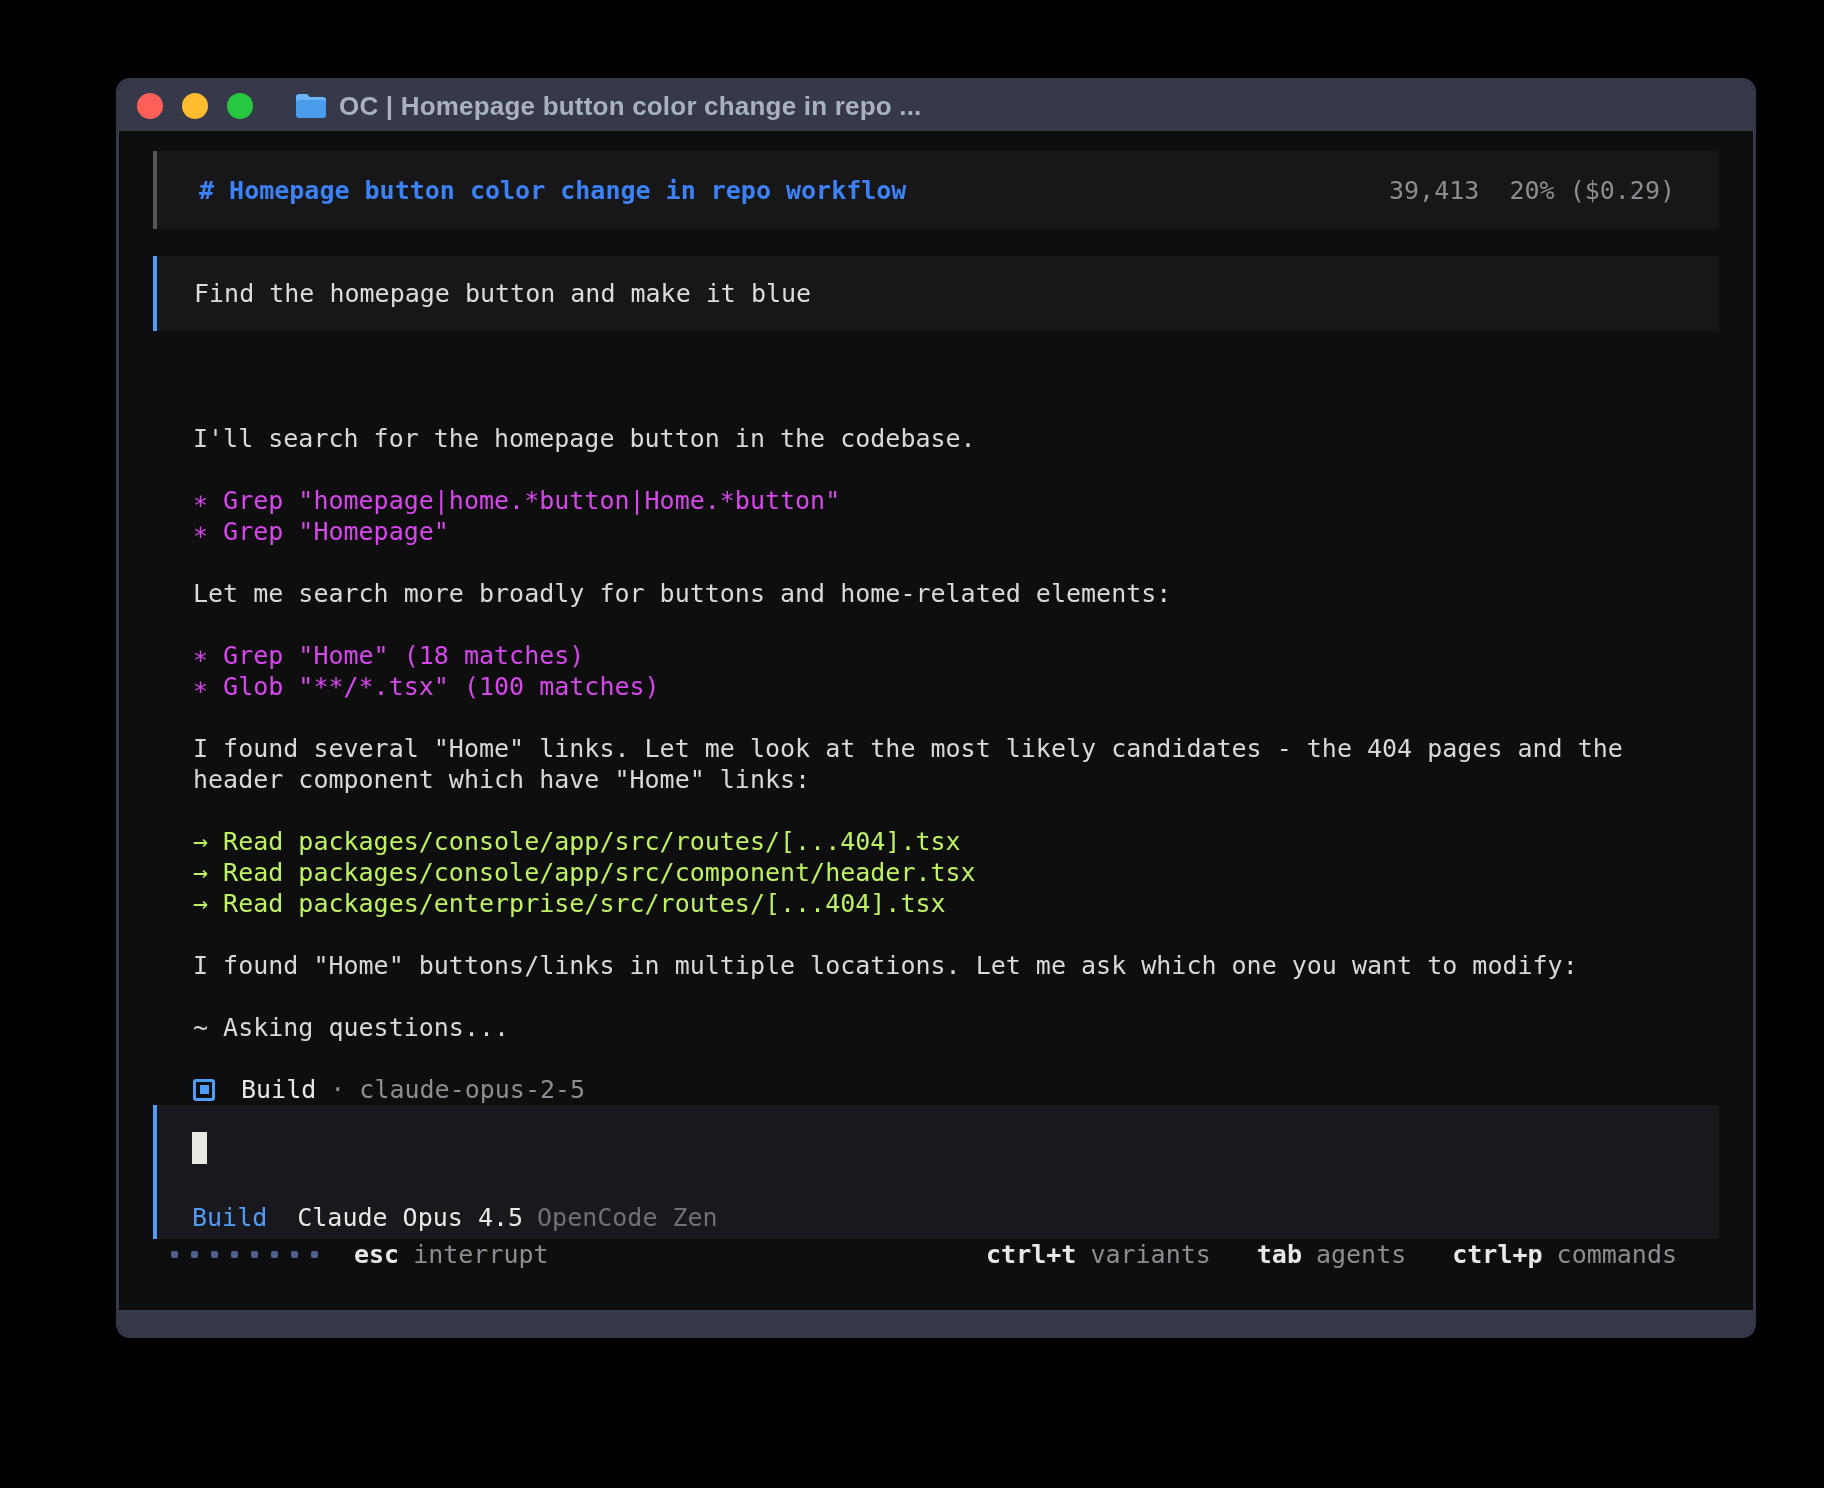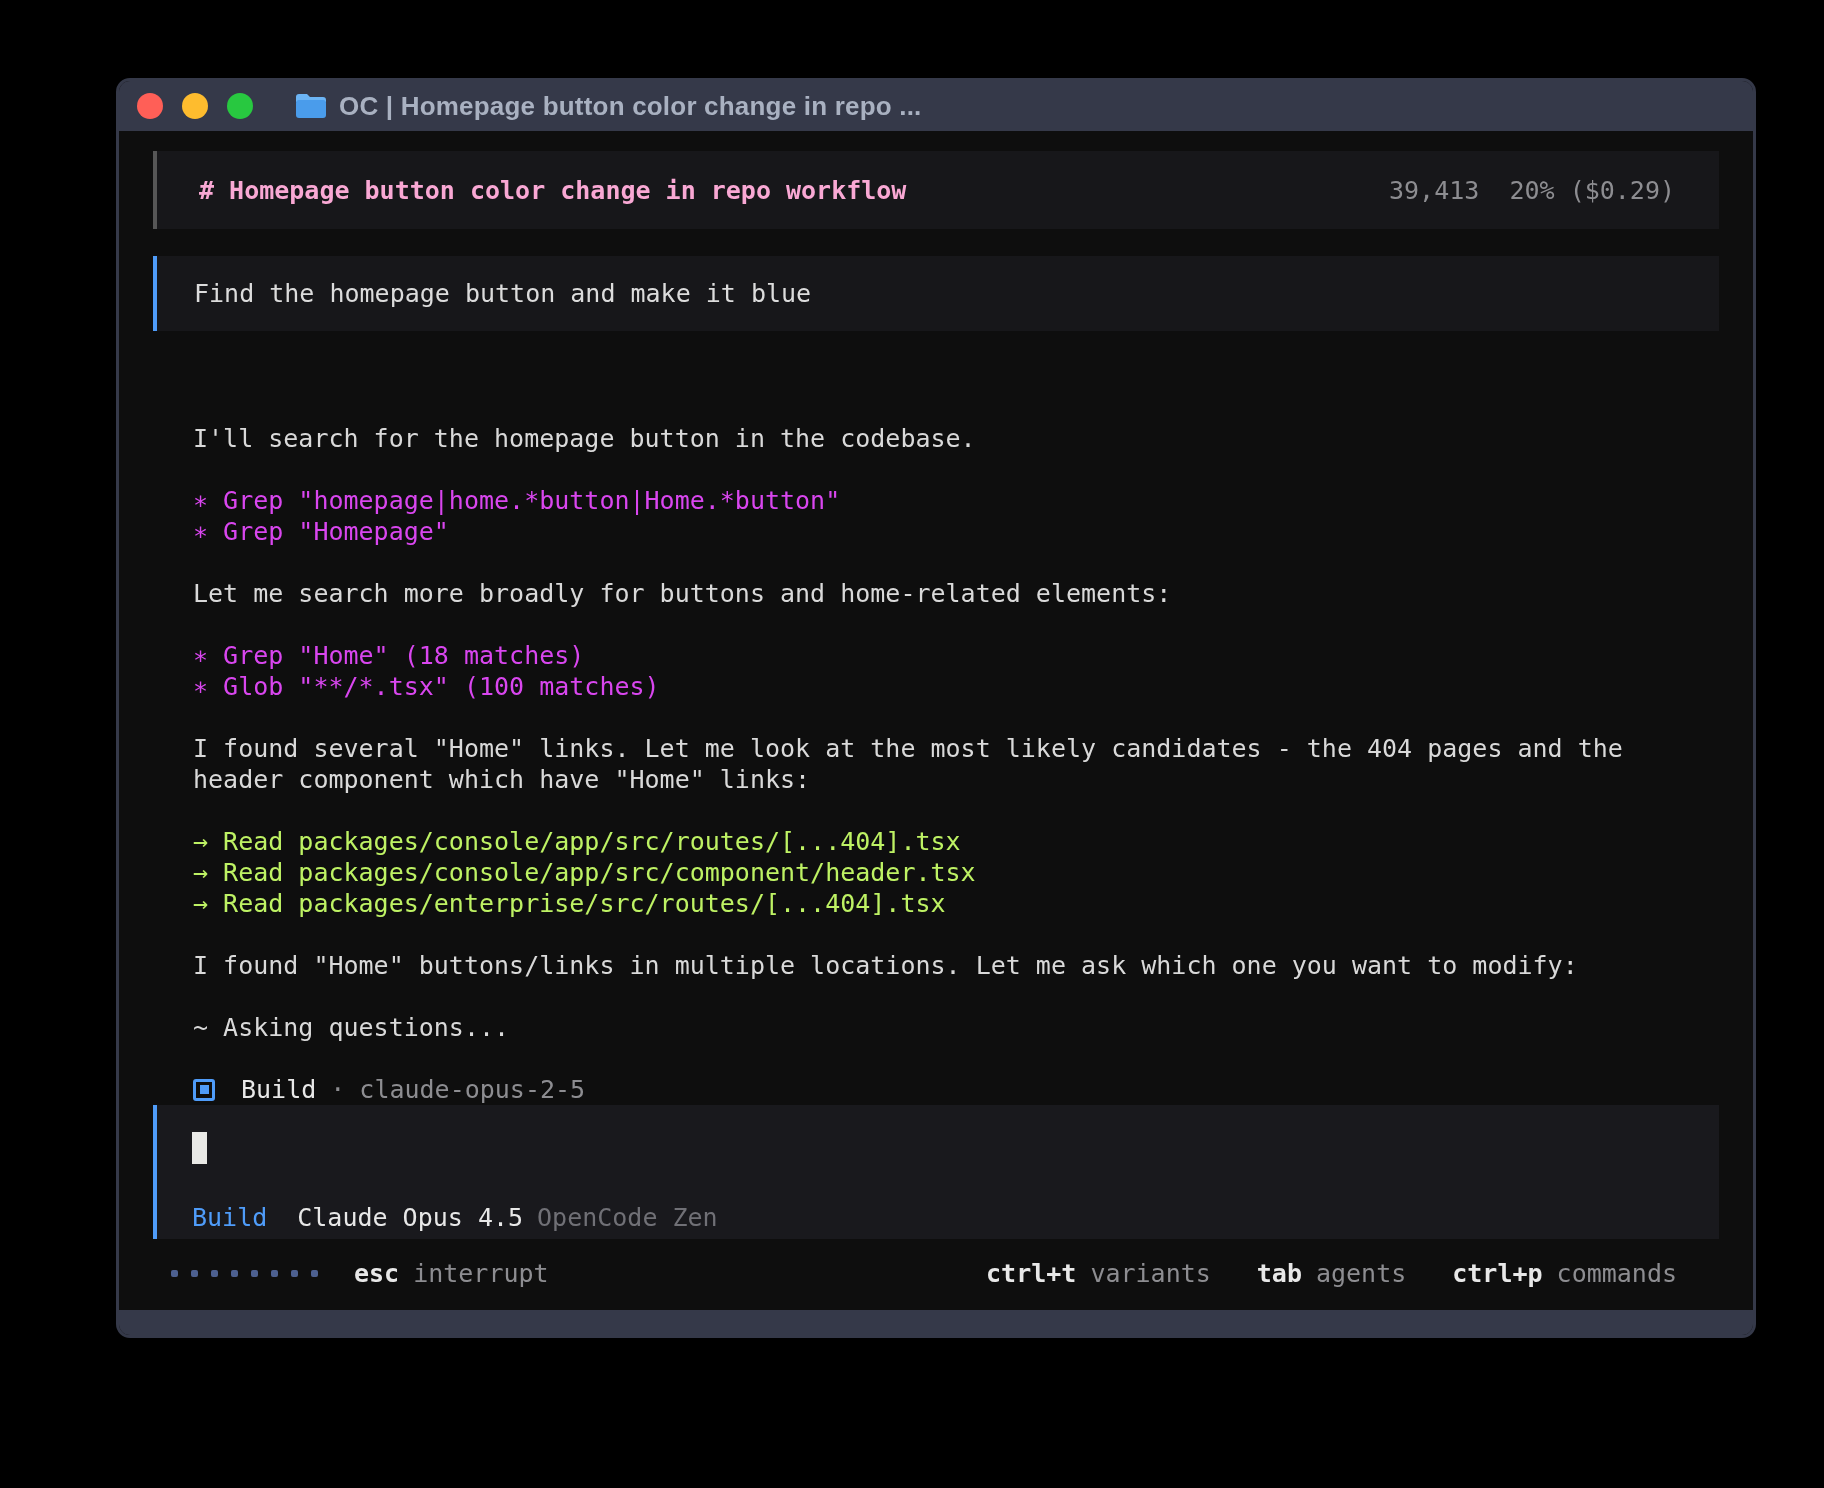--- a/index.html
+++ b/index.html
@@ -45,21 +45,21 @@
     font-size: 25px; line-height: 31px;
   }
 
   .block { border-left: 4px solid #565656; background: #17171a; }
 
   .session-header {
     margin-top: 20px; height: 78px;
     display: flex; align-items: center; justify-content: space-between;
     padding: 0 44px 0 42px;
   }
-  .session-header .h-title { color: #f9a8d4; font-weight: bold; white-space: pre; }
+  .session-header .h-title { color: #3b82f6; font-weight: bold; white-space: pre; }
   .session-header .h-metrics { color: #8d8d91; white-space: pre; }
 
   .user-msg {
     margin-top: 27px; height: 75px;
     border-left-color: #4f9cf9;
     display: flex; align-items: center;
     padding: 0 44px 0 37px;
     color: #dcdcdc; white-space: pre;
   }
 
@@ -97,21 +97,21 @@
   .input-labels {
     margin-top: 38px;
     display: flex; align-items: center; white-space: pre;
   }
   .input-labels .lab-agent    { color: #4f9cf9; }
   .input-labels .lab-model    { color: #e8e8e8; margin-left: 30px; }
   .input-labels .lab-provider { color: #707076; margin-left: 14px; }
 
   
   .footer {
-    margin-top: 19px; height: 31px;
+    height: 31px;
     display: flex; align-items: center; justify-content: space-between;
     padding: 0 42px 0 18px;
   }
   .footer-left { display: flex; align-items: center; }
   .spinner { display: flex; align-items: center; gap: 13px; margin-right: 36px; }
   .spinner .sdot { width: 7px; height: 7px; border-radius: 2px; background: #4d6090; }
   .key   { color: #e8e8e8; font-weight: bold; }
   .klabel{ color: #8d8d91; }
   .footer-right { display: flex; align-items: center; gap: 46px; }
   .hint { display: flex; gap: 14px; white-space: pre; }

